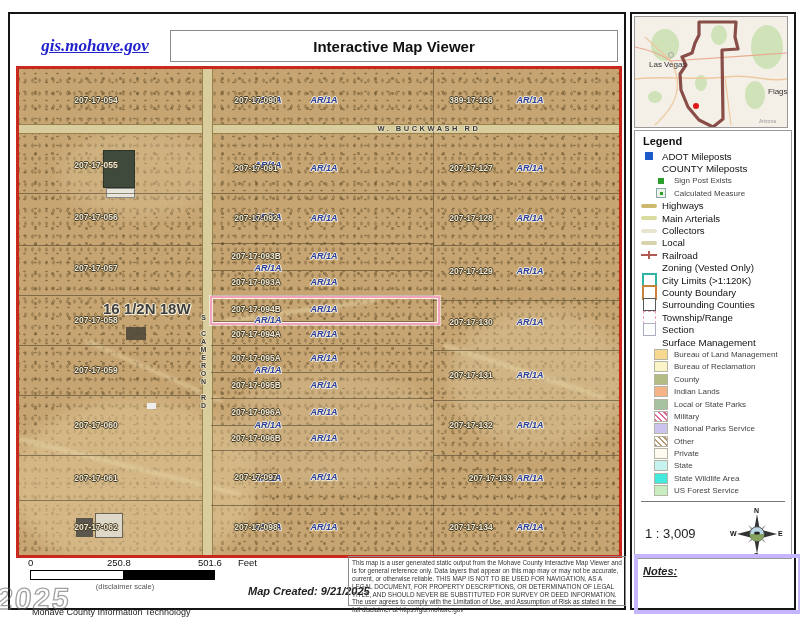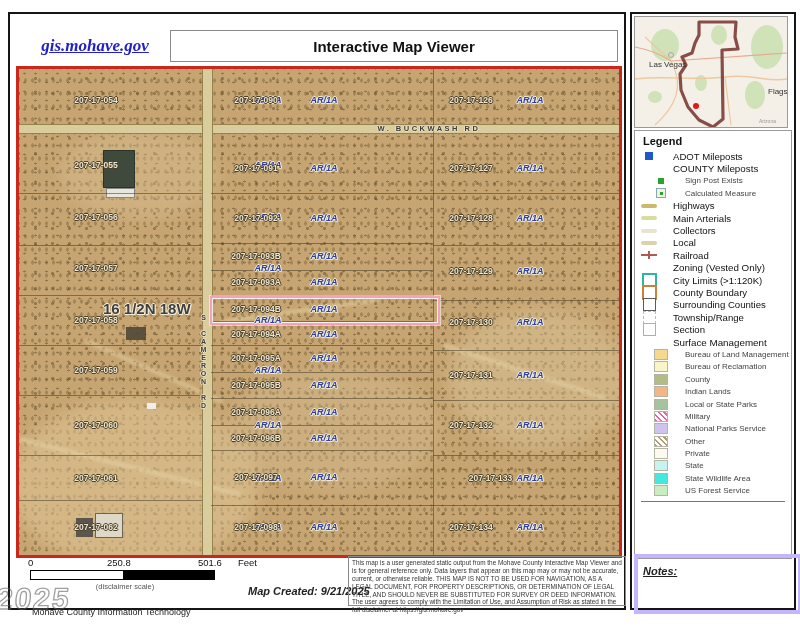--- a/index.html
+++ b/index.html
@@ -49,21 +49,21 @@
   #disclaimer{position:absolute;left:338px;top:542px;width:270px;height:44px;border:1px solid #8a8a8a;padding:2px 3px;
     font-size:6.4px;line-height:1.23;color:#333;}
   #watermark{position:absolute;left:-4px;top:582px;font-size:30px;font-weight:bold;letter-spacing:2px;transform:skewX(-6deg);
     color:transparent;-webkit-text-stroke:1.3px rgba(95,95,95,.6);z-index:9;}
 
   
   #side{position:absolute;left:630px;top:12px;width:162px;height:594px;border:2px solid #151515;background:#fff;}
   #overview{position:absolute;left:2px;top:2px;width:152px;height:110px;border:1px solid #999;overflow:hidden;background:#f4f0e8;}
   #legendbox{position:absolute;left:2px;top:116px;width:150px;height:424px;border:1px solid #999;padding:3px 0 0 6px;overflow:hidden;}
   #legend-title{font-size:11px;font-weight:bold;color:#111;margin:1px 0 3px 2px;}
-  .lrow{display:flex;align-items:center;height:12.4px;gap:16px;}
+  .lrow{display:flex;align-items:center;height:12.4px;gap:5px;}
   .lrow .icon{width:16px;flex:0 0 16px;display:flex;justify-content:center;align-items:center;}
   .lrow .lbl{font-size:9.6px;color:#111;white-space:nowrap;}
   .lrow.sub .lbl{font-size:8px;color:#444;}
   .lrow.sub{padding-left:12px;}
   .lrow.hdr .lbl{font-size:9.8px;}
   #legend-sep{border-top:1px solid #777;margin:4px 6px 0 0;}
   #scalerow{display:flex;align-items:center;justify-content:space-between;padding:6px 6px 0 4px;}
   #ratio{font-size:13px;color:#222;}
   #compass{position:relative;width:56px;height:52px;}
   #compass span{position:absolute;font-size:7px;font-weight:bold;color:#111;}
@@ -170,21 +170,21 @@
         <span class="apn" style="left: 237px; top: 316px;">207-17-095B</span>
         <span class="zon" style="left: 305px; top: 316px;">AR/1A</span>
         <span class="apn" style="left: 237px; top: 343px;">207-17-096A</span>
         <span class="zon" style="left: 305px; top: 343px;">AR/1A</span>
         <span class="apn" style="left: 237px; top: 369px;">207-17-096B</span>
         <span class="zon" style="left: 305px; top: 369px;">AR/1A</span>
         <span class="apn" style="left: 237px; top: 408px;">207-17-097</span>
         <span class="zon" style="left: 305px; top: 408px;">AR/1A</span>
         <span class="apn" style="left: 237px; top: 458px;">207-17-098</span>
         <span class="zon" style="left: 305px; top: 458px;">AR/1A</span>
-        <span class="apn" style="left: 452px; top: 31px;">207-17-126</span>
+        <span class="apn" style="left: 452px; top: 31px;">389-17-126</span>
         <span class="zon" style="left: 511px; top: 31px;">AR/1A</span>
         <span class="apn" style="left: 452px; top: 99px;">207-17-127</span>
         <span class="zon" style="left: 511px; top: 99px;">AR/1A</span>
         <span class="apn" style="left: 452px; top: 149px;">207-17-128</span>
         <span class="zon" style="left: 511px; top: 149px;">AR/1A</span>
         <span class="apn" style="left: 452px; top: 202px;">207-17-129</span>
         <span class="zon" style="left: 511px; top: 202px;">AR/1A</span>
         <span class="apn" style="left: 452px; top: 253px;">207-17-130</span>
         <span class="zon" style="left: 511px; top: 253px;">AR/1A</span>
         <span class="apn" style="left: 452px; top: 306px;">207-17-131</span>
@@ -399,20 +399,36 @@
             <span class="lbl">State Wildlife Area</span>
           </div>
           <div class="lrow sub">
             <span class="icon">
               <span style="width:12px;height:9px;background:#c9ecc0;border:1px solid #b5b5a5"></span>
             </span>
             <span class="lbl">US Forest Service</span>
           </div>
         </div>
       <div id="legend-sep"></div>
+      <div id="scalerow">
+        <span id="ratio">1 : 3,009</span>
+        <div id="compass">
+          <span style="left:25px;top:-1px;">N</span>
+          <span style="left:49px;top:22px;">E</span>
+          <span style="left:25px;top:44px;">S</span>
+          <span style="left:1px;top:22px;">W</span>
+          <svg width="40" height="40" viewBox="0 0 44 44" style="position:absolute;left:8px;top:6px;">
+            <path d="M22,8 L24,20 L36,22 L24,24 L22,36 L20,24 L8,22 L20,20 Z" fill="#999" transform="rotate(45 22 22)"></path>
+            <path d="M22,0 L25,17 L44,22 L25,27 L22,44 L19,27 L0,22 L19,17 Z" fill="#333"></path>
+            <circle cx="22" cy="22" r="8" fill="#bcd6e6" stroke="#444" stroke-width="1"></circle>
+            <path d="M14,22 a8,8 0 0 0 16,0 Z" fill="#85a35f"></path>
+            <rect x="19" y="19.5" width="6" height="3" rx="1" fill="#222"></rect>
+          </svg>
+        </div>
+      </div>
     </div>
 
     <div id="notesbox">
       <span id="notes-title">Notes:</span>
     </div>
   </div>
 
 </div>
 
 </body></html>

